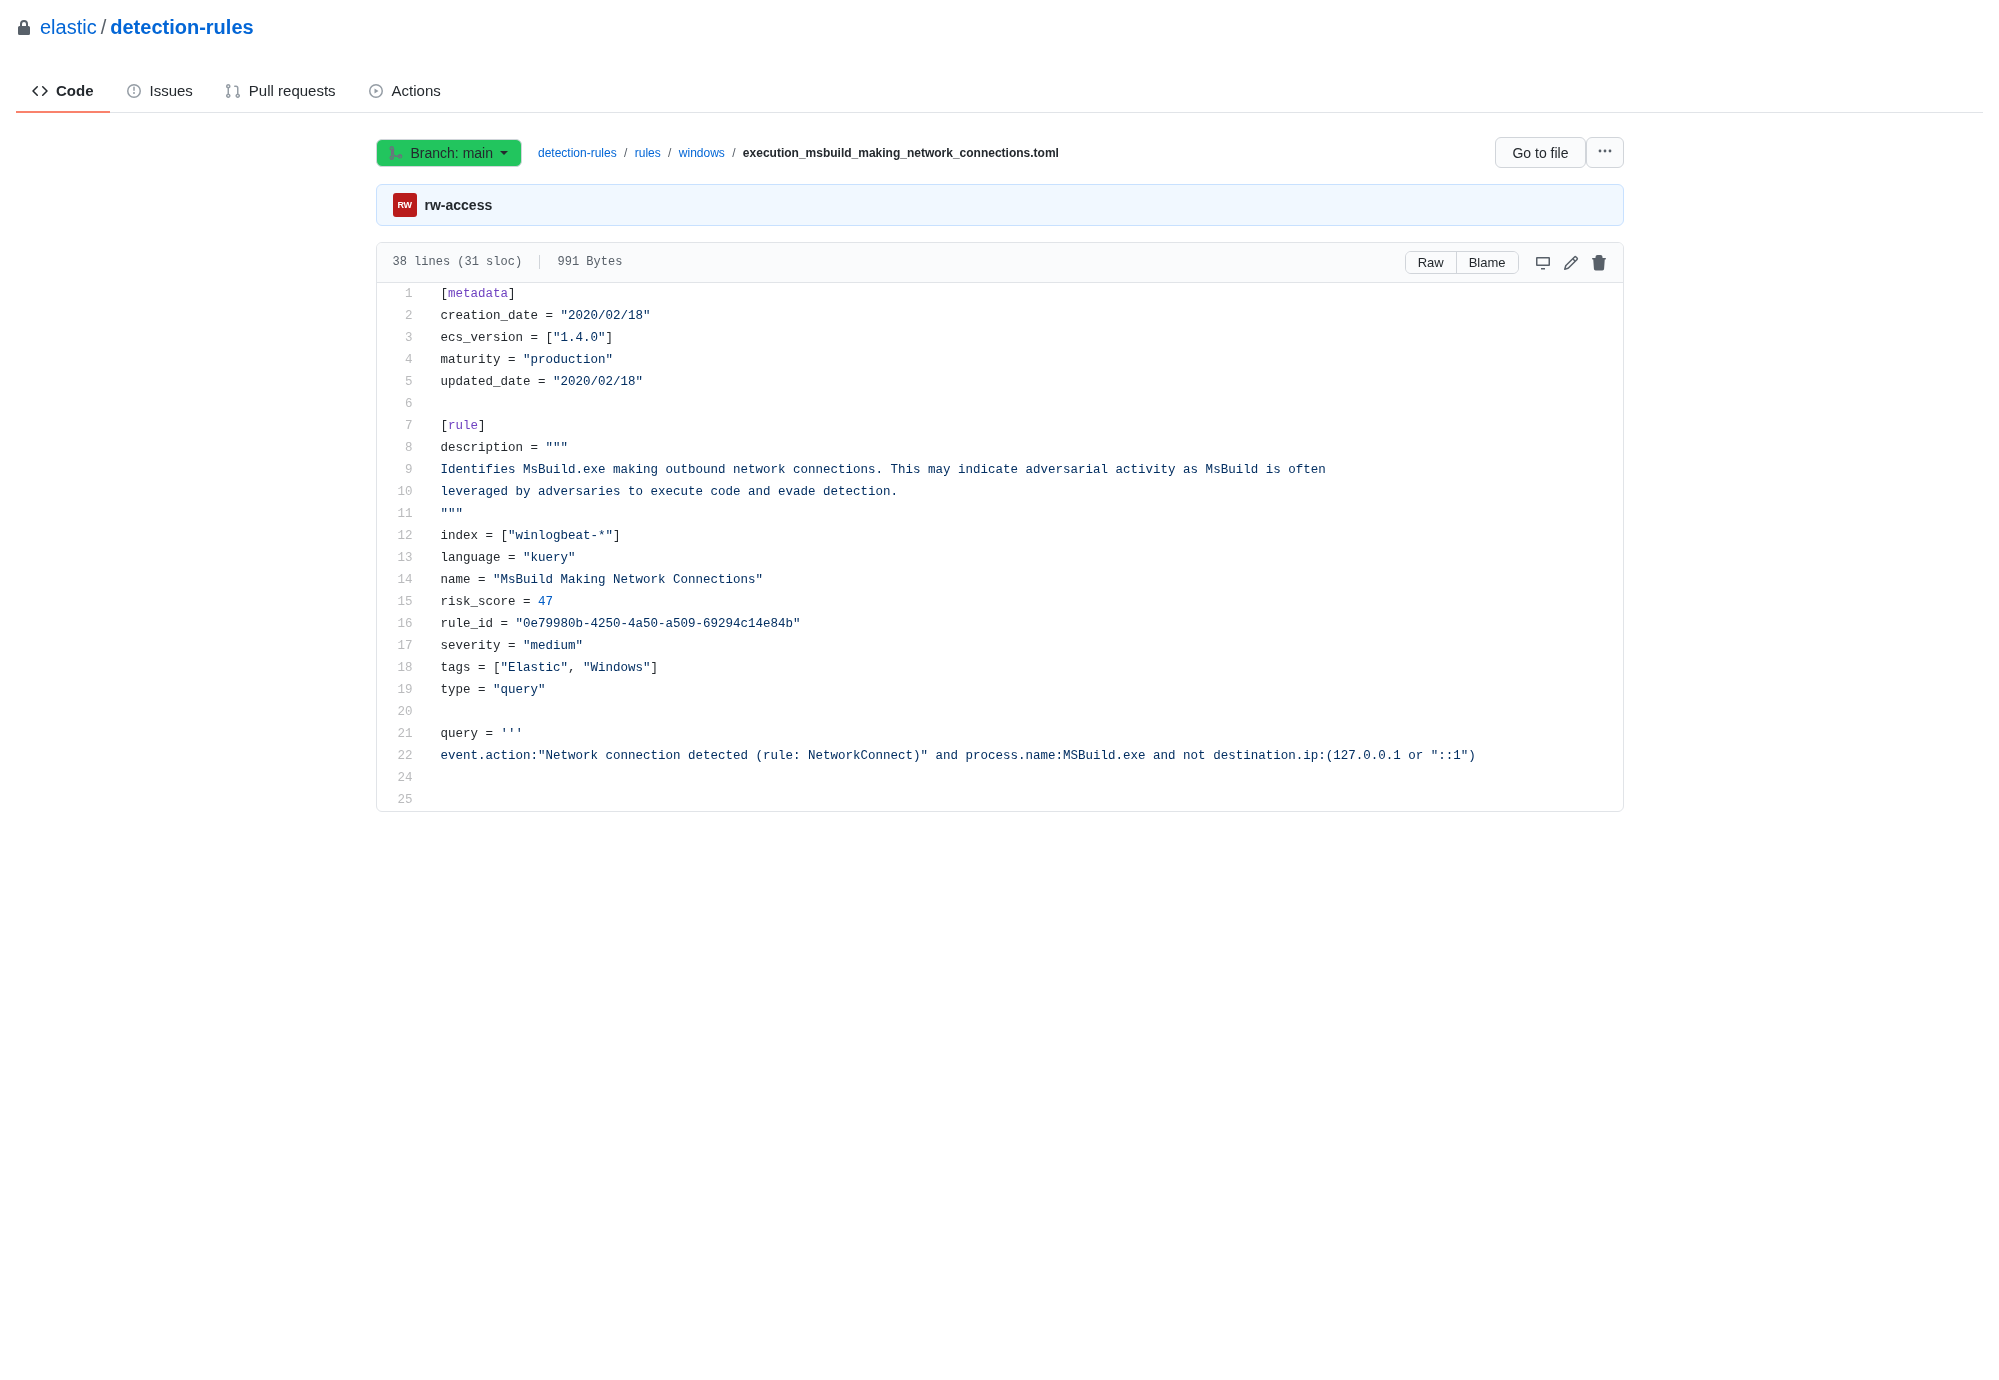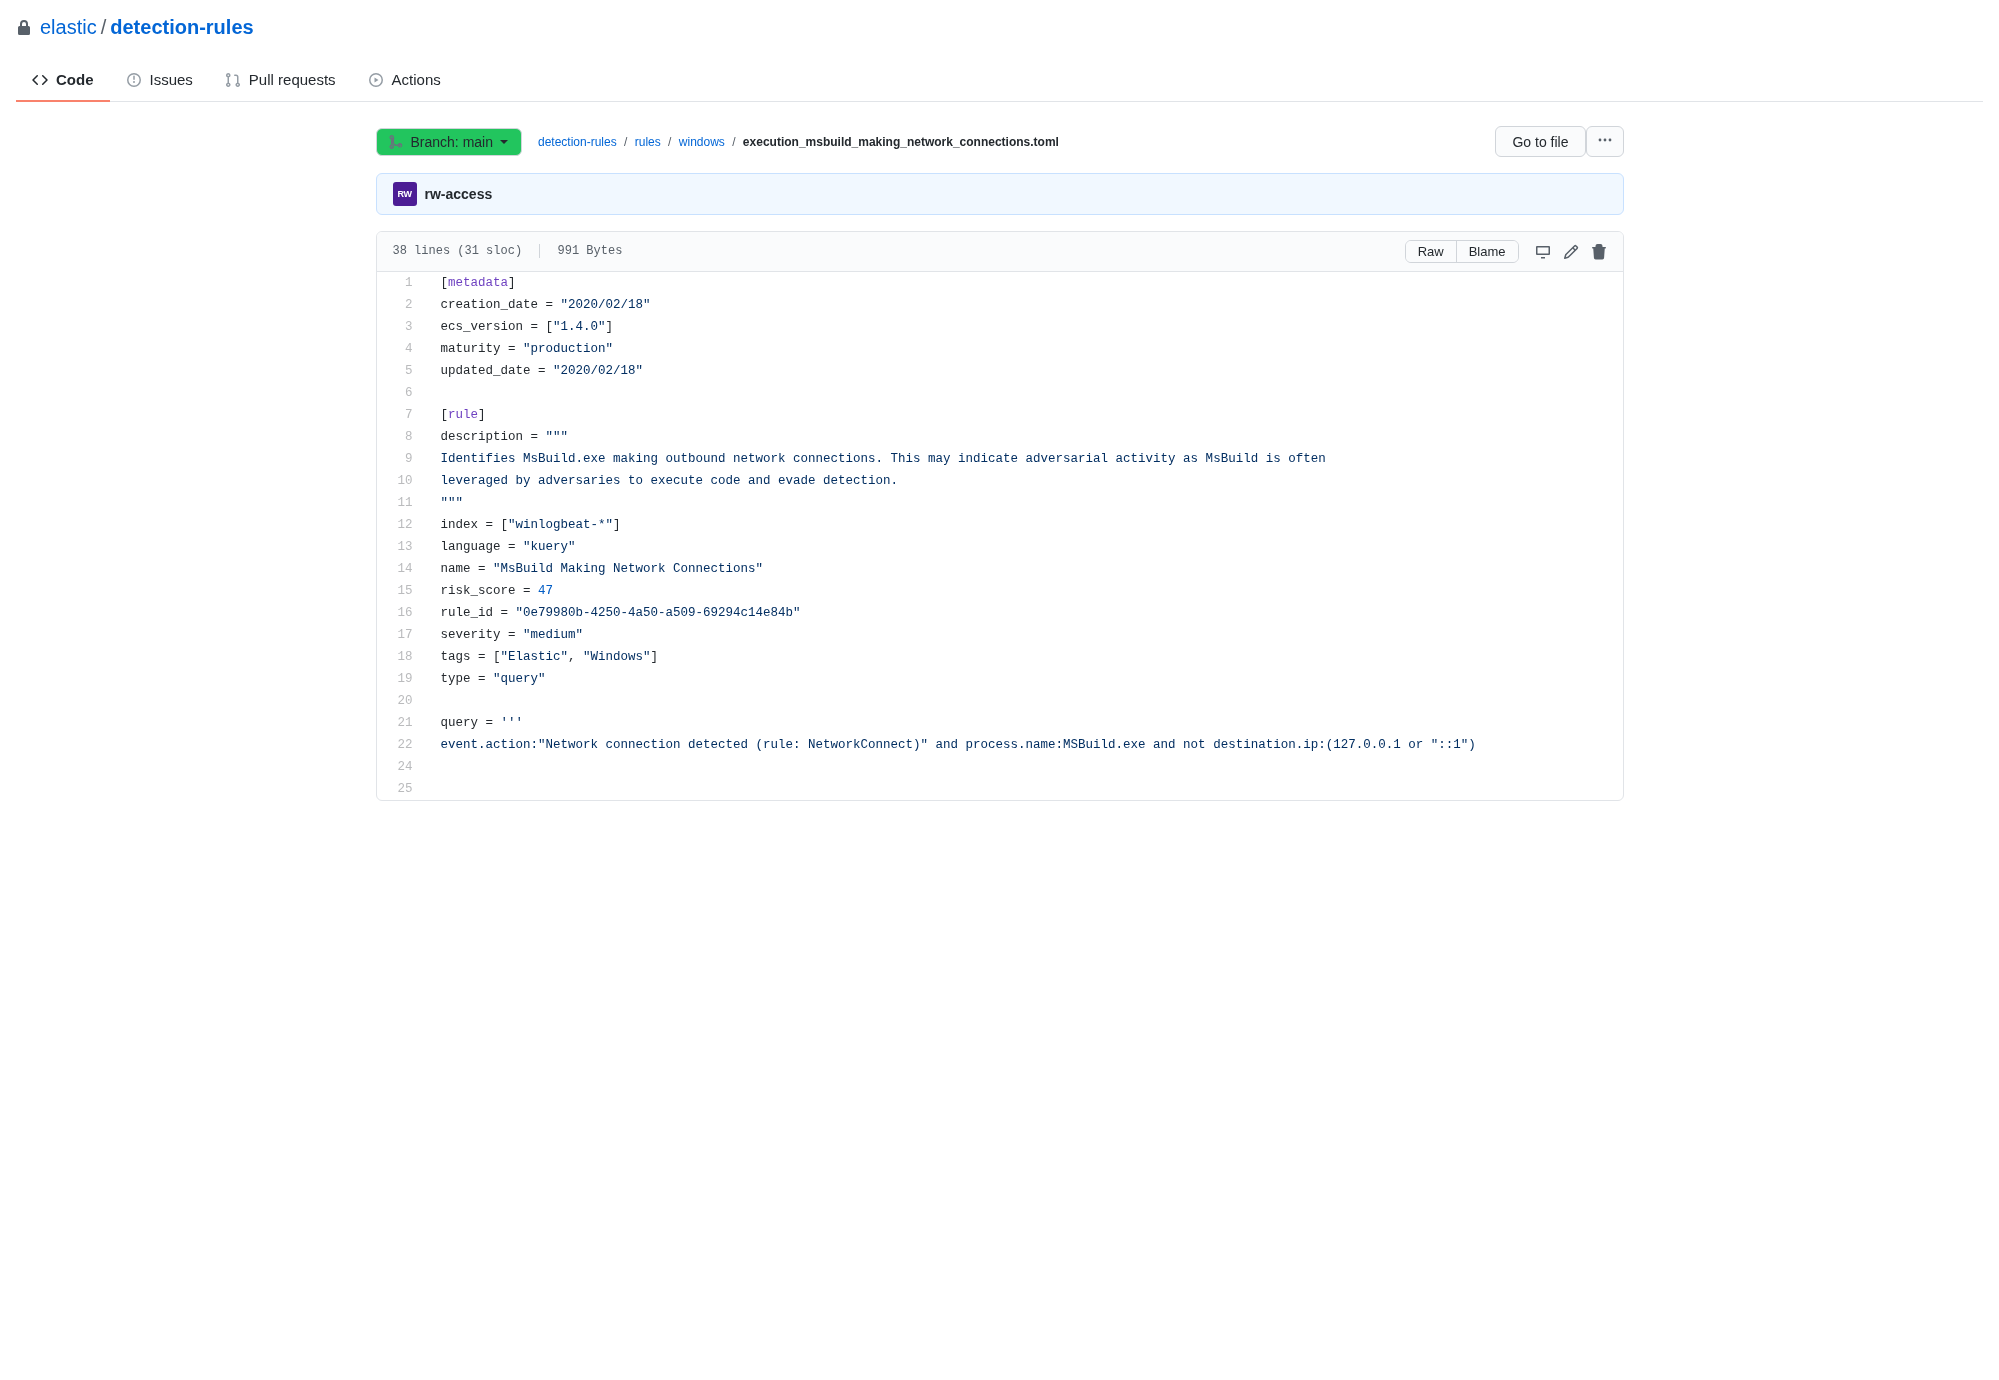--- a/index.html
+++ b/index.html
@@ -9,21 +9,21 @@
   color: #24292e;
   background: #ffffff;
 }
 .container { max-width: 1280px; margin: 0 auto; padding: 0 16px; }
 .repo-header { padding: 16px 16px 0; }
 .repo-title { display: flex; align-items: center; font-size: 20px; font-weight: 400; }
 .repo-title .lock-icon { color: #586069; margin-right: 8px; display: inline-flex; }
 .repo-title a { color: #0366d6; text-decoration: none; }
 .repo-title .sep { color: #586069; margin: 0 4px; }
 .repo-title strong a { font-weight: 600; }
-.tabs { display: flex; border-bottom: 1px solid #e1e4e8; margin-top: 24px; }
+.tabs { display: flex; border-bottom: 1px solid #e1e4e8; margin-top: 35px; }
 .tab {
   display: flex; align-items: center; padding: 8px 16px 12px;
   font-size: 15px; color: #24292e; cursor: pointer; border-bottom: 2px solid transparent;
   margin-bottom: -1px;
 }
 .tab.active { border-bottom-color: #f9826c; font-weight: 600; }
 .tab .ticon { margin-right: 8px; color: #959da5; display: inline-flex; }
 .tab.active .ticon { color: #24292e; }
 
 .file-nav { display: flex; align-items: center; justify-content: space-between; margin-top: 24px; flex-wrap: wrap; gap: 8px; }
@@ -45,21 +45,21 @@
   padding: 5px 16px; font-size: 14px; border: 1px solid #d1d5da; border-radius: 6px;
   background: #fafbfc; cursor: pointer; color: #24292e; font-weight: 500;
 }
 .btn-icon { padding: 5px 10px; display: inline-flex; align-items: center; }
 
 .commit-box {
   display: flex; align-items: center; padding: 8px 16px; margin-top: 16px;
   border: 1px solid #c8e1ff; border-radius: 6px; background: #f1f8ff;
 }
 .avatar {
-  width: 24px; height: 24px; border-radius: 3px; background: #4c1d95;
+  width: 24px; height: 24px; border-radius: 3px; background: #b91c1c;
   display: inline-flex; align-items: center; justify-content: center; margin-right: 8px;
   color: #fff; font-size: 9px; font-weight: 700; letter-spacing: -0.5px;
 }
 .commit-author { font-weight: 600; }
 
 .file-box { border: 1px solid #e1e4e8; border-radius: 6px; margin-top: 16px; overflow: hidden; }
 .file-header {
   display: flex; align-items: center; justify-content: space-between;
   padding: 8px 16px; background: #fafbfc; border-bottom: 1px solid #e1e4e8;
 }

